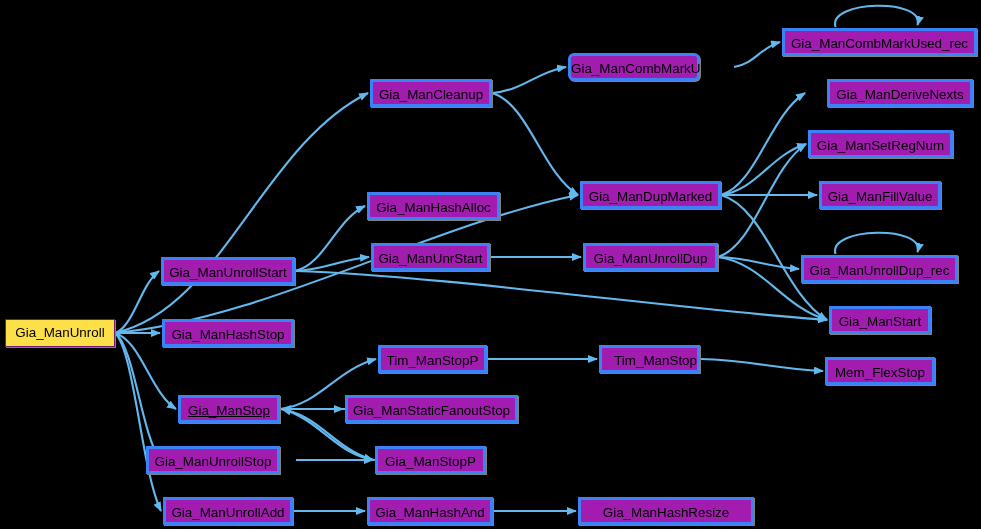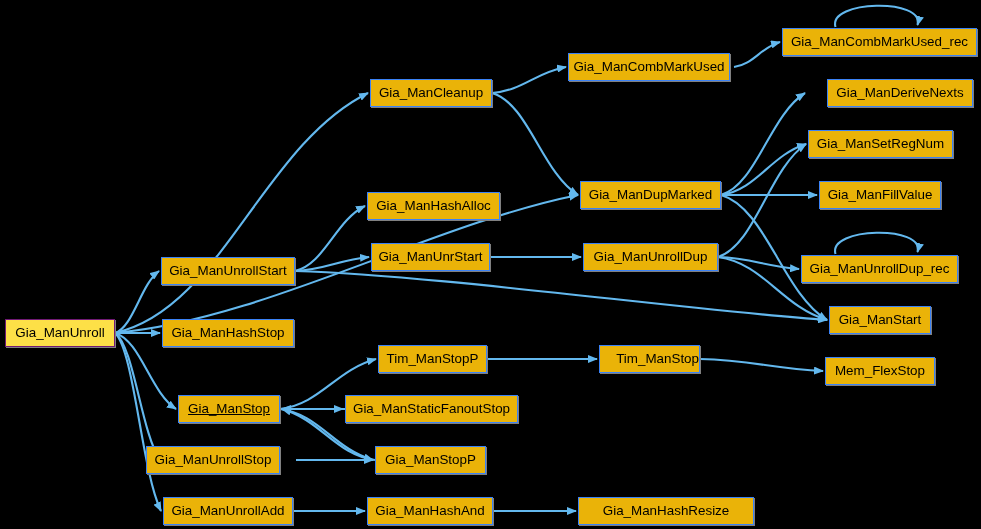--- a/index.html
+++ b/index.html
@@ -7,22 +7,22 @@
     position:relative;
     width:981px;height:529px;
     background:#000000;
     overflow:hidden;
     font-family:"Liberation Sans", sans-serif;
   }
   #edges{position:absolute;left:0;top:0;width:981px;height:529px;}
   .node{
     position:absolute;
     box-sizing:border-box;
-    background:#eab308;
-    border:1px solid #3b82f6;
+    background:#a21caf;
+    border:3px solid #3b82f6;
     box-shadow:1px 1px 0 0 #808080;
     color:#000000;
     font-size:13.4px;
     line-height:26px;
     height:28px;
     text-align:center;
     white-space:nowrap;
     letter-spacing:0px;
   }
   .node.root{
@@ -79,21 +79,21 @@
       </g>
   </svg>
 
   <div id="node-layer">
       <div class="node root" style="left: 5px; top: 319px; width: 110px;">
         <span>Gia_ManUnroll</span>
       </div>
       <div class="node" style="left: 370px; top: 79px; width: 122px;">
         <span>Gia_ManCleanup</span>
       </div>
-      <div class="node" style="left: 568px; top: 53px; width: 162px;">
+      <div class="node" style="left: 568px; top: 53px; width: 132px; border-radius: 6px;">
         <span>Gia_ManCombMarkUsed</span>
       </div>
       <div class="node" style="left: 782px; top: 28px; width: 195px;">
         <span>Gia_ManCombMarkUsed_rec</span>
       </div>
       <div class="node" style="left: 807px; top: 79px; width: 146px; margin-left: 20px;">
         <span>Gia_ManDeriveNexts</span>
       </div>
       <div class="node" style="left: 808px; top: 130px; width: 145px;">
         <span>Gia_ManSetRegNum</span>

